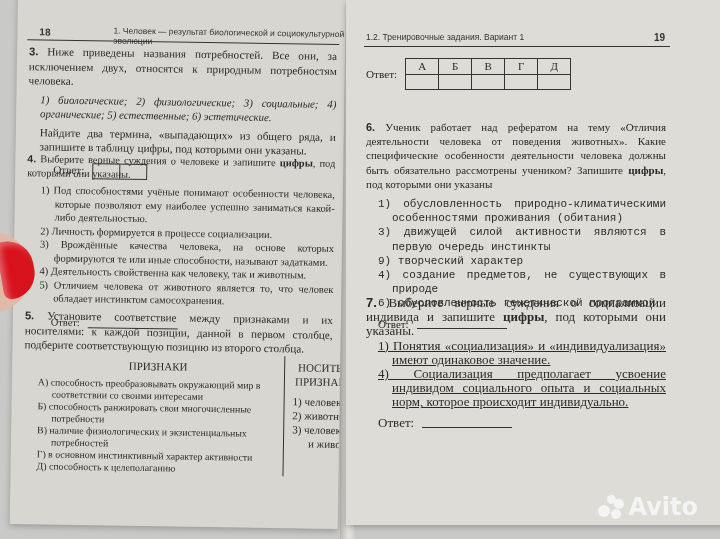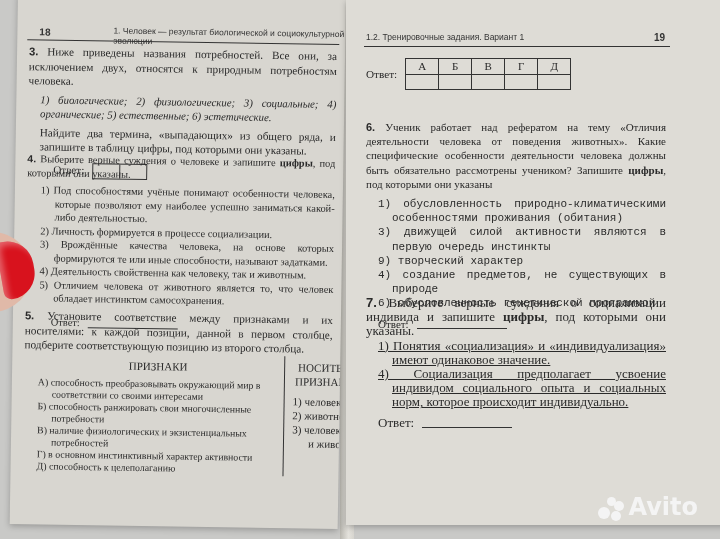--- a/index.html
+++ b/index.html
@@ -22,21 +22,21 @@
   .box span{width:26px;height:14px;border-right:1px solid #333;}
   .box span:last-child{border-right:none;}
   table.abc{border-collapse:collapse;font-size:11px;}
   table.abc td{border:1px solid #333;width:32px;height:14px;text-align:center;padding:0;}
   .match{position:absolute;display:flex;font-size:9.8px;line-height:12px;}
   .mcol1{width:240px;padding-right:6px;border-right:1px solid #333;}
   .mcol2{padding-left:8px;font-size:11px;line-height:14px;}
   .mhead{text-align:center;font-size:11px;margin:6px 0 6px;}
   .hand{position:absolute;left:-14px;top:232px;width:46px;height:80px;border-radius:0 40px 40px 0;background:#e0b9a8;}
   .nail{position:absolute;left:0;top:240px;width:34px;height:58px;background:#d8121d;border-radius:4px 26px 26px 8px;transform:rotate(-10deg);box-shadow:inset 4px 4px 6px rgba(255,255,255,.35);}
-  .avito{position:absolute;right:22px;bottom:18px;display:flex;align-items:flex-end;gap:4px;color:#f4f4f4;font-family:"DejaVu Sans",sans-serif;font-weight:bold;font-size:24px;}
+  .avito{position:absolute;right:22px;bottom:18px;display:flex;align-items:center;gap:4px;color:#f4f4f4;font-family:"DejaVu Sans",sans-serif;font-weight:bold;font-size:24px;}
   .dots{position:relative;width:26px;height:24px;}
   .dots i{position:absolute;border-radius:50%;background:#f4f4f4;}
 </style>
 </head>
 <body>
 
 <div class="spine"></div>
 
 <div class="page left">
   <div class="hdr" style="left:22px;"><span class="pnum">18</span></div>

